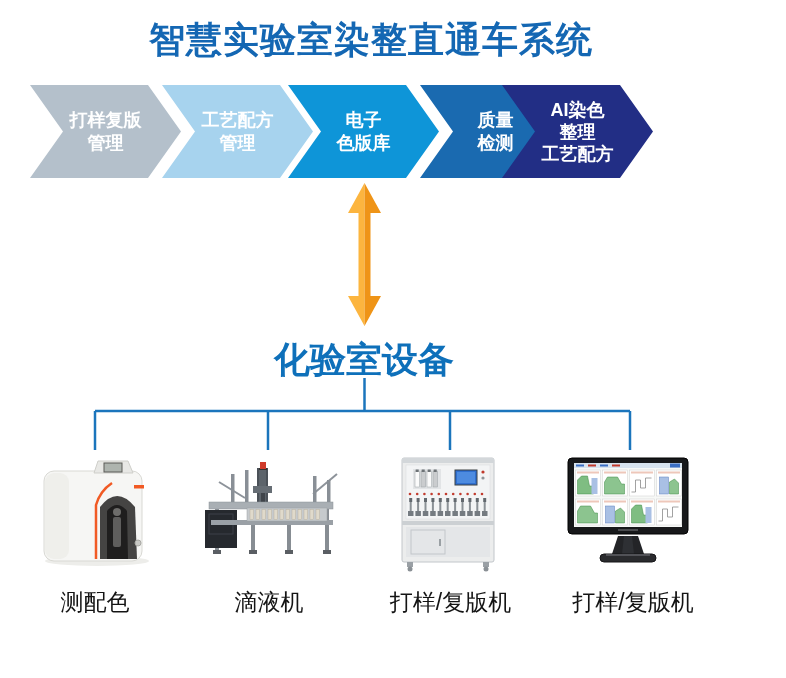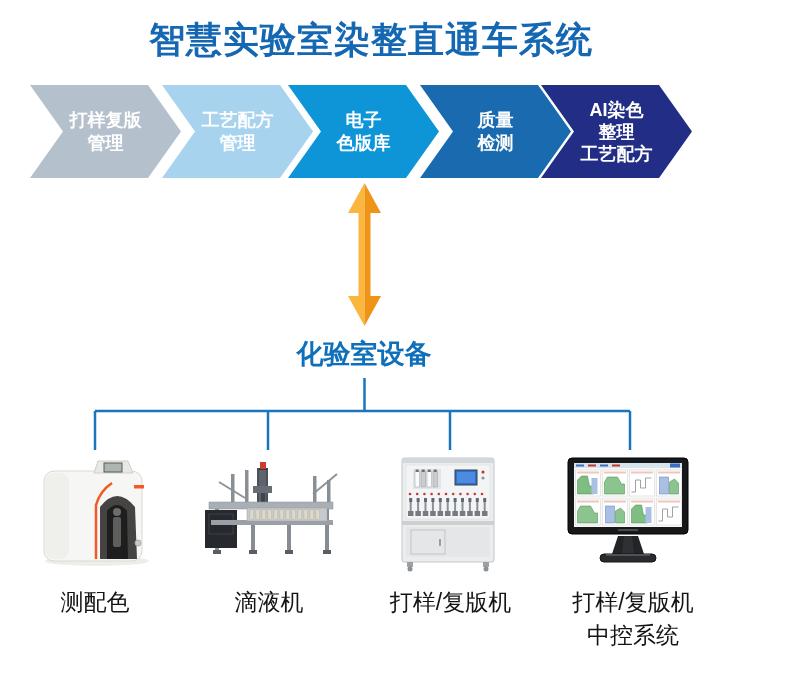--- a/index.html
+++ b/index.html
@@ -7,21 +7,21 @@
          font-family:"Liberation Sans","DejaVu Sans",sans-serif;}
   .title{position:absolute;top:16px;left:0;width:742px;text-align:center;
          font-size:36px;font-weight:bold;letter-spacing:1px;}
   .chev{position:absolute;top:85px;width:151px;height:93px;}
   .chev svg{position:absolute;inset:0;}
   .chev .txt{position:absolute;inset:0;display:flex;flex-direction:column;
              justify-content:center;align-items:center;color:#fff;font-weight:bold;
              font-size:18px;line-height:23px;text-align:center;}
   .arrow{position:absolute;left:348px;top:183px;}
   .heading{position:absolute;top:336px;left:264px;width:200px;text-align:center;
-           font-size:27px;font-weight:bold;}
+           font-size:36px;font-weight:bold;}
   .tree{position:absolute;left:0;top:378px;}
   .equip{position:absolute;margin:0;}
   .lbl{position:absolute;top:586px;font-size:23px;color:#141414;text-align:center;line-height:33px;}
   .lbl span{display:block;}
 </style>
 </head>
 <body>
 
 <div class="stage">
 
@@ -57,21 +57,21 @@
     </div>
     <div class="chev" style="left:420px">
       <svg width="151" height="93" viewBox="0 0 151 93">
         <polygon points="0,0 118,0 151,46.5 118,93 0,93 33,46.5" style="fill: rgb(26, 106, 176);"></polygon>
       </svg>
       <div class="txt">
         <span>质量</span>
         <span>检测</span>
       </div>
     </div>
-    <div class="chev" style="left:541px">
+    <div class="chev" style="left:502px">
       <svg width="151" height="93" viewBox="0 0 151 93">
         <polygon points="0,0 118,0 151,46.5 118,93 0,93 33,46.5" style="fill: rgb(34, 46, 133);"></polygon>
       </svg>
       <div class="txt" style="line-height:22px">
         <span>AI染色</span>
         <span>整理</span>
         <span>工艺配方</span>
       </div>
     </div>
   </div>
@@ -308,16 +308,15 @@
     <span>测配色</span>
   </div>
   <div class="lbl" style="left:207px;width:124px">
     <span>滴液机</span>
   </div>
   <div class="lbl" style="left:378px;width:145px">
     <span>打样/复版机</span>
   </div>
   <div class="lbl" style="left:558px;width:150px">
     <span>打样/复版机</span>
-    <span>中控系统</span>
   </div>
 
 </div>
 
 </body></html>

